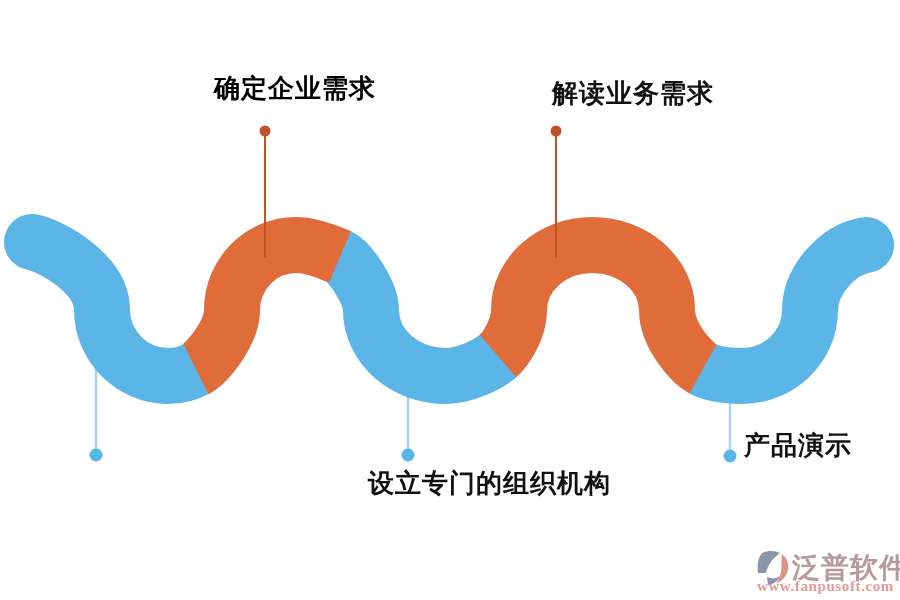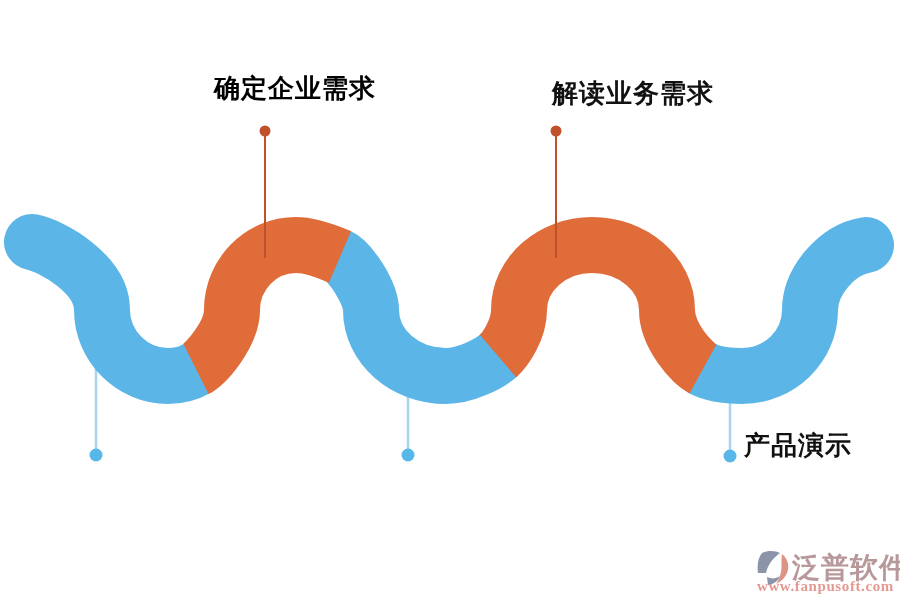--- a/index.html
+++ b/index.html
@@ -53,20 +53,21 @@
     <line class="conn-top" x1="556" y1="131" x2="556" y2="258" stroke="#c0512b"></line>
 
     <circle cx="265" cy="131" r="5.5" fill="#c0512b"></circle>
     <circle cx="556" cy="131" r="5.5" fill="#c0512b"></circle>
     <circle cx="96" cy="455" r="6.5" fill="#57b7e8"></circle>
     <circle cx="408" cy="455" r="6.5" fill="#57b7e8"></circle>
     <circle cx="730" cy="456" r="6.5" fill="#57b7e8"></circle>
   </svg>
 
   <div class="step-label" style="left: 214px; top: 71px; color: #000000;">确定企业需求</div>
+  <div class="step-label" style="left: 368px; top: 466px; color: rgb(17, 17, 17);">设立专门的组织机构</div>
   <div class="step-label" style="left: 552px; top: 76px; color: rgb(17, 17, 17);">解读业务需求</div>
   <div class="step-label" style="left: 744px; top: 428px; color: rgb(17, 17, 17);">产品演示</div>
 
   <div id="watermark">
     <svg id="watermark-icon" width="34" height="36" viewBox="0 0 34 36">
       <path d="M6 2 C13 -1 20 0 24 2 C16 8 12 14 10 22 L2 22 C1 14 2 7 6 2 Z" fill="#8b94a9"></path>
       <path d="M11 26 C15 28 20 28 24 25 C22 30 18 33 12 34 Z" fill="#8b94a9"></path>
       <path d="M26 3 C31 7 33 13 32 19 C30 26 26 30 20 33 C24 27 26 20 25.5 13 C25.3 9 25.7 5 26 3 Z" fill="#dd9487"></path>
     </svg>
     <div id="watermark-brand" style="color: rgb(183, 152, 155);">泛普软件</div>

